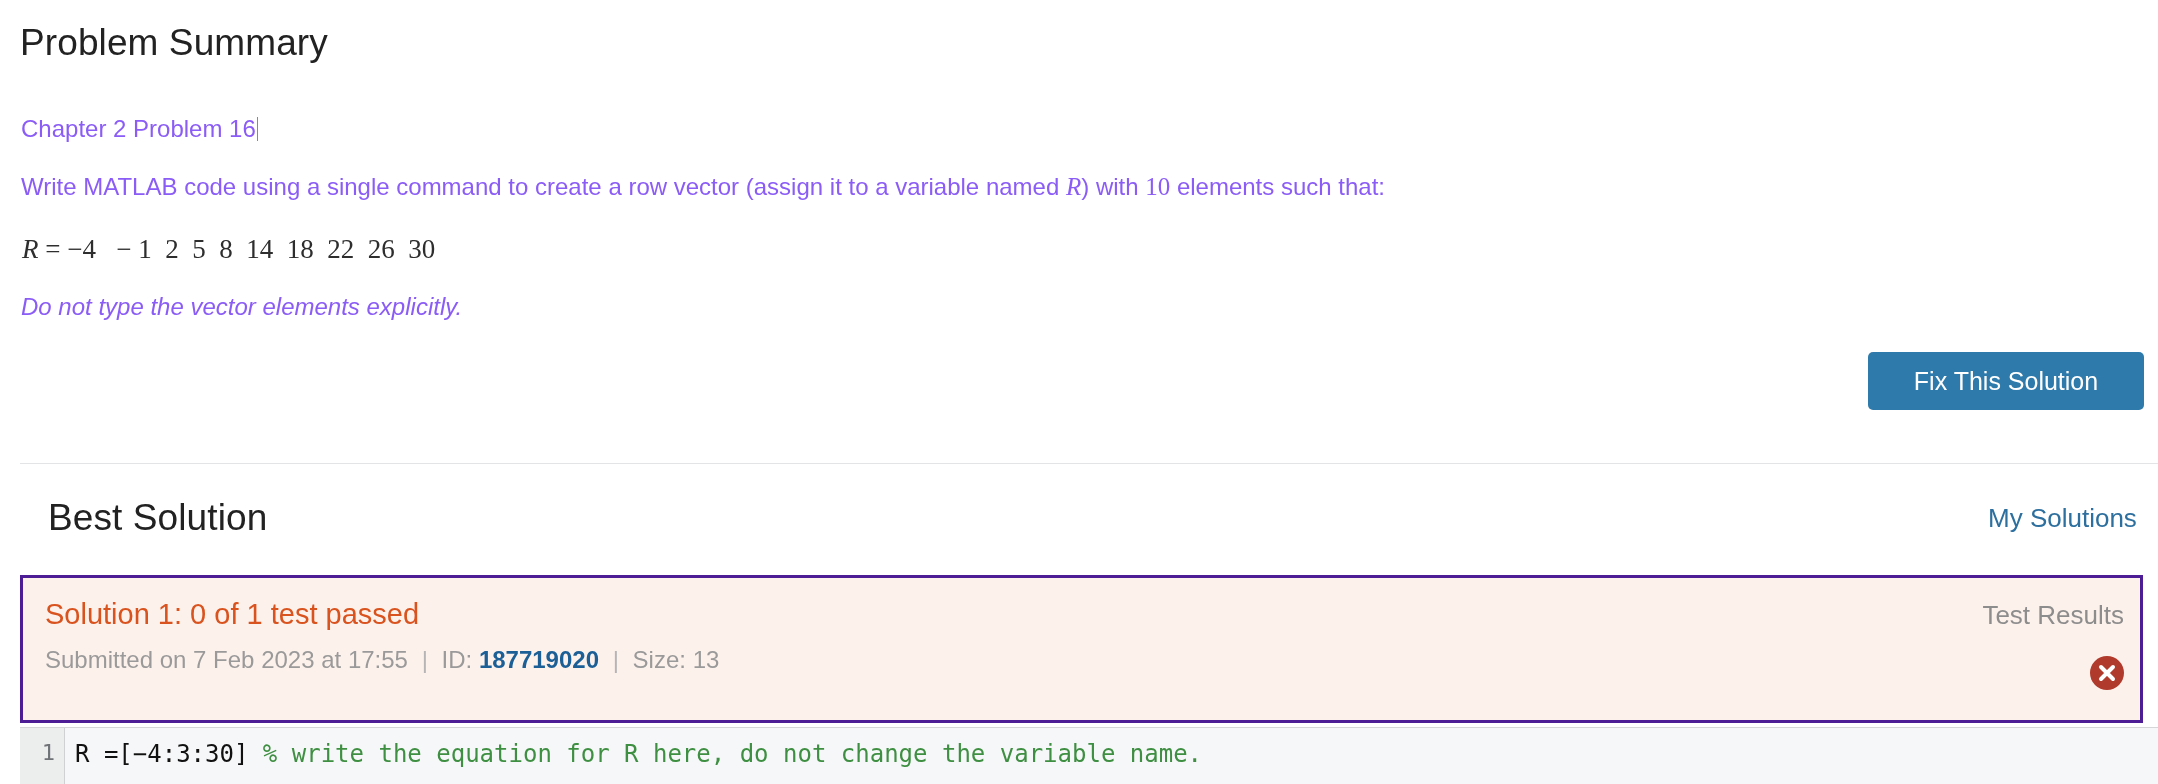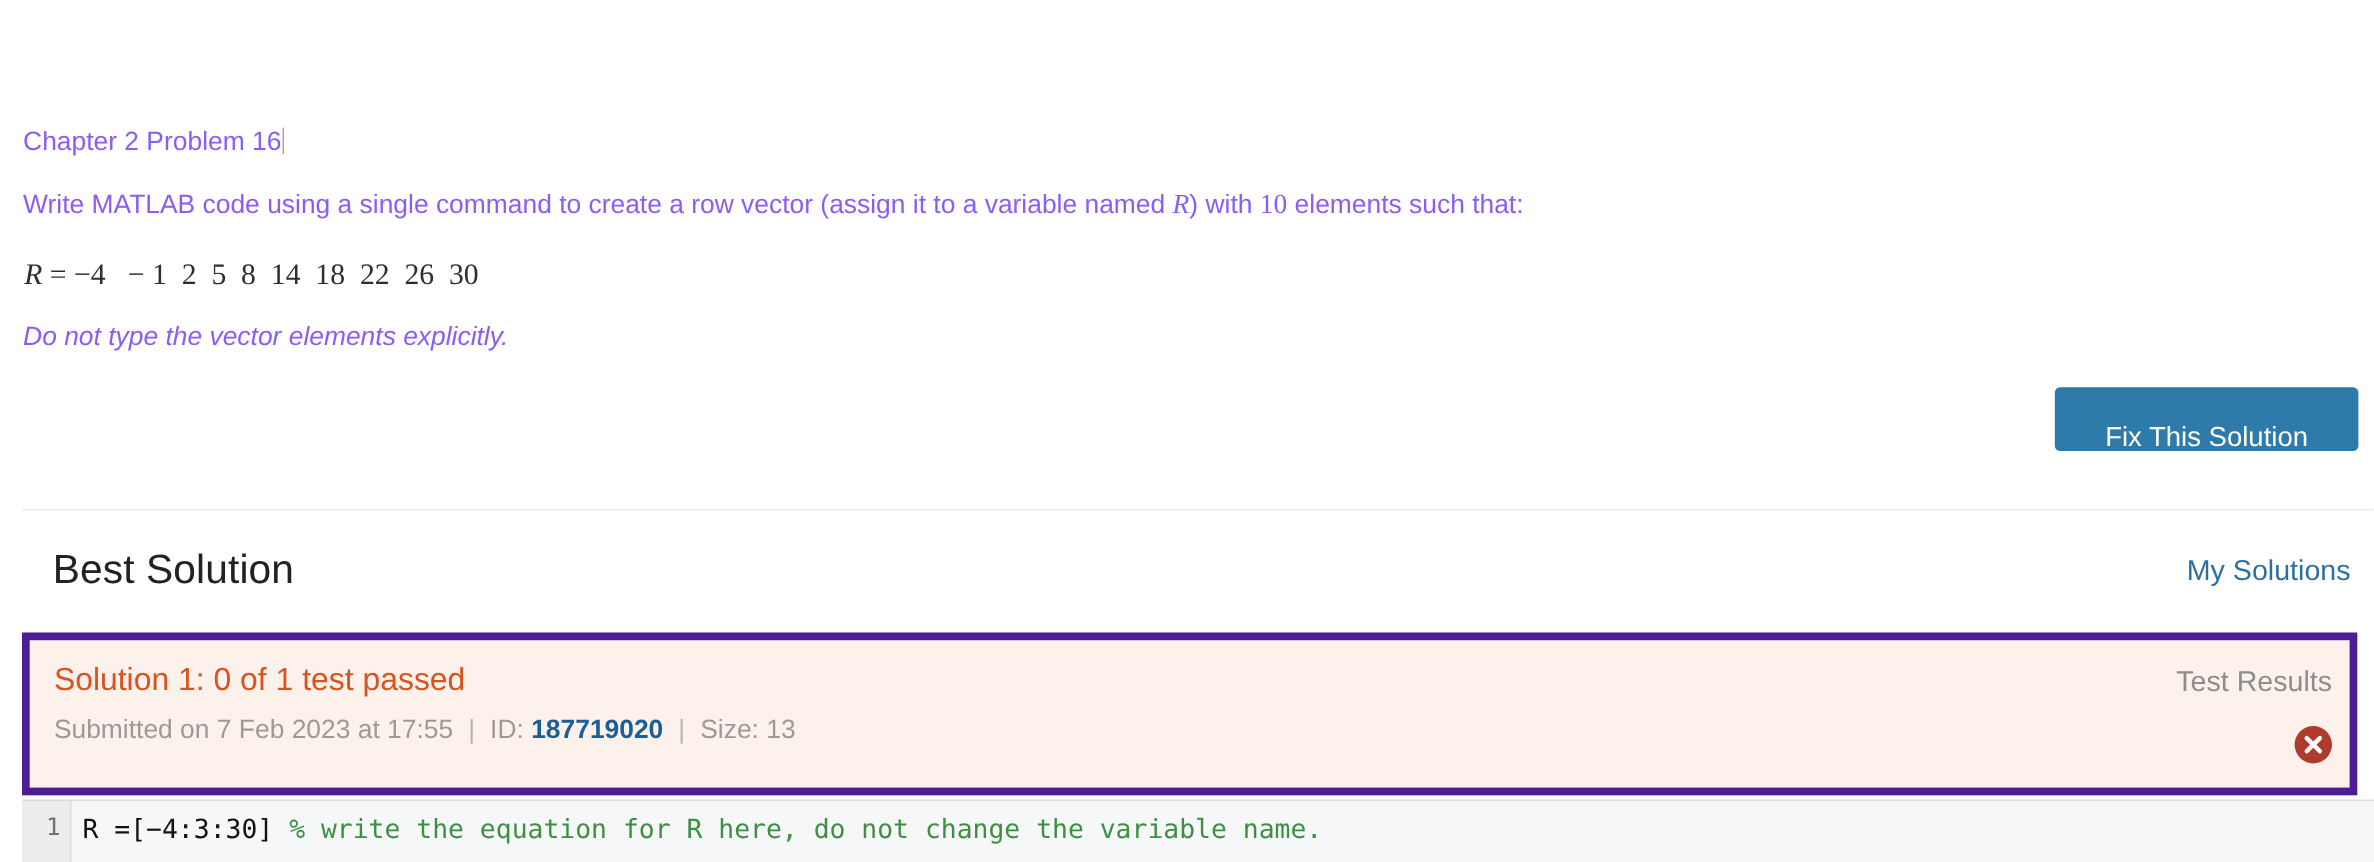--- a/index.html
+++ b/index.html
@@ -86,21 +86,21 @@
     height: 58px;
     background: #2e7aab;
     border: none;
     border-radius: 5px;
     color: #ffffff;
     font-family: "Liberation Sans", sans-serif;
     font-size: 25px;
     line-height: 58px;
     text-align: center;
     cursor: pointer;
-    padding: 16px;
+    padding: 0;
     box-sizing: border-box;
   }
 
   
   #section-divider {
     position: absolute;
     left: 20px;
     top: 463px;
     width: 2138px;
     height: 1px;
@@ -120,21 +120,21 @@
   }
 
   
   #solution-panel {
     position: absolute;
     left: 20px;
     top: 575px;
     width: 2123px;
     height: 148px;
     background: #fdf1ec;
-    border: 7px solid #4c1d95;
+    border: 3px solid #4c1d95;
     box-sizing: border-box;
   }
   #solution-status-title {
     position: absolute;
     left: 22px;
     top: 20px;
     font-size: 29px;
     color: #d9531e;
     white-space: nowrap;
   }
@@ -209,20 +209,21 @@
     color: #111111;
     background: #f6f7f8;
   }
   #code-comment { color: #3f8f43; }
 </style>
 </head>
 <body>
 
 <div class="page">
 
+  <div class="section-title" id="problem-summary-title">Problem Summary</div>
 
   <div class="body-line" id="chapter-line"><span>Chapter 2 Problem 16</span><span class="caret"></span></div>
 
   <div class="body-line" id="prompt-line">
     <span>Write MATLAB code using a single command to create a row vector (assign it to a variable named </span><span class="mathvar">R</span><span>) with </span><span class="mathnum">10</span><span> elements such that:</span>
   </div>
 
   <div id="equation-line"><span class="it">R</span><span> = </span><span>−4   − 1  2  5  8  14  18  22  26  30</span></div>
 
   <div class="body-line" id="note-line">Do not type the vector elements explicitly.</div>

